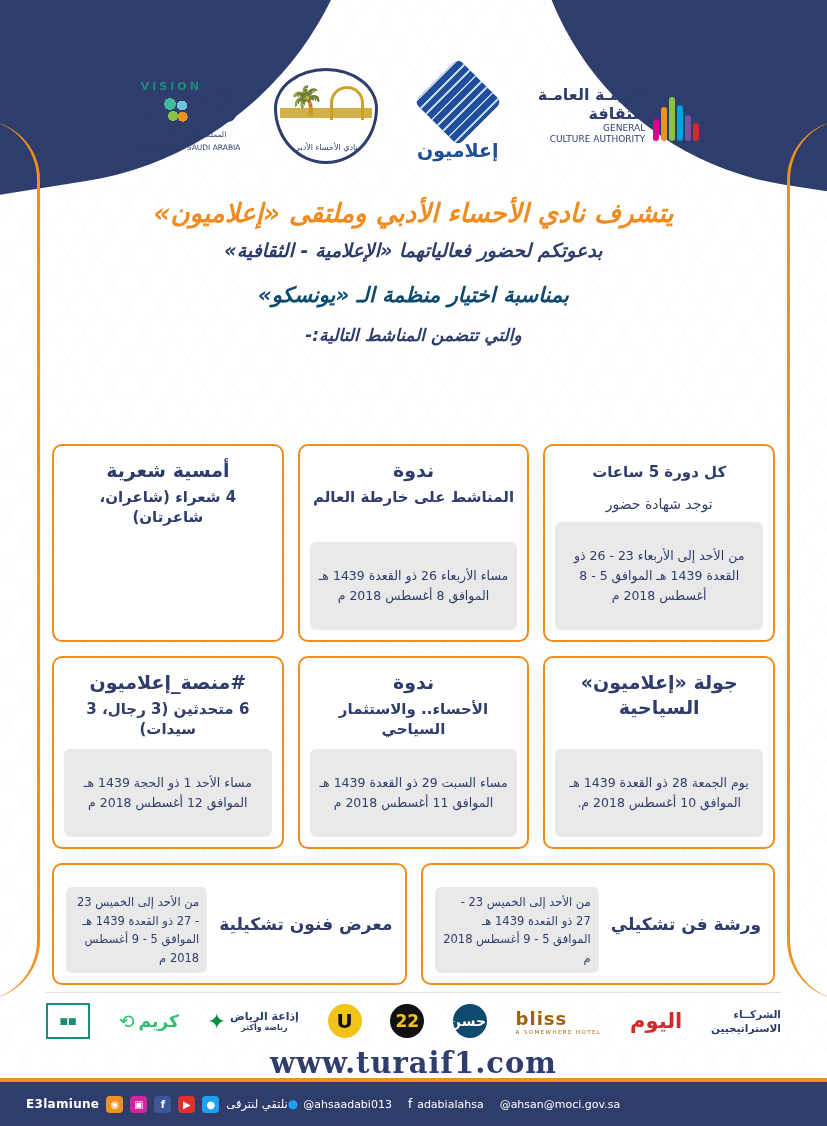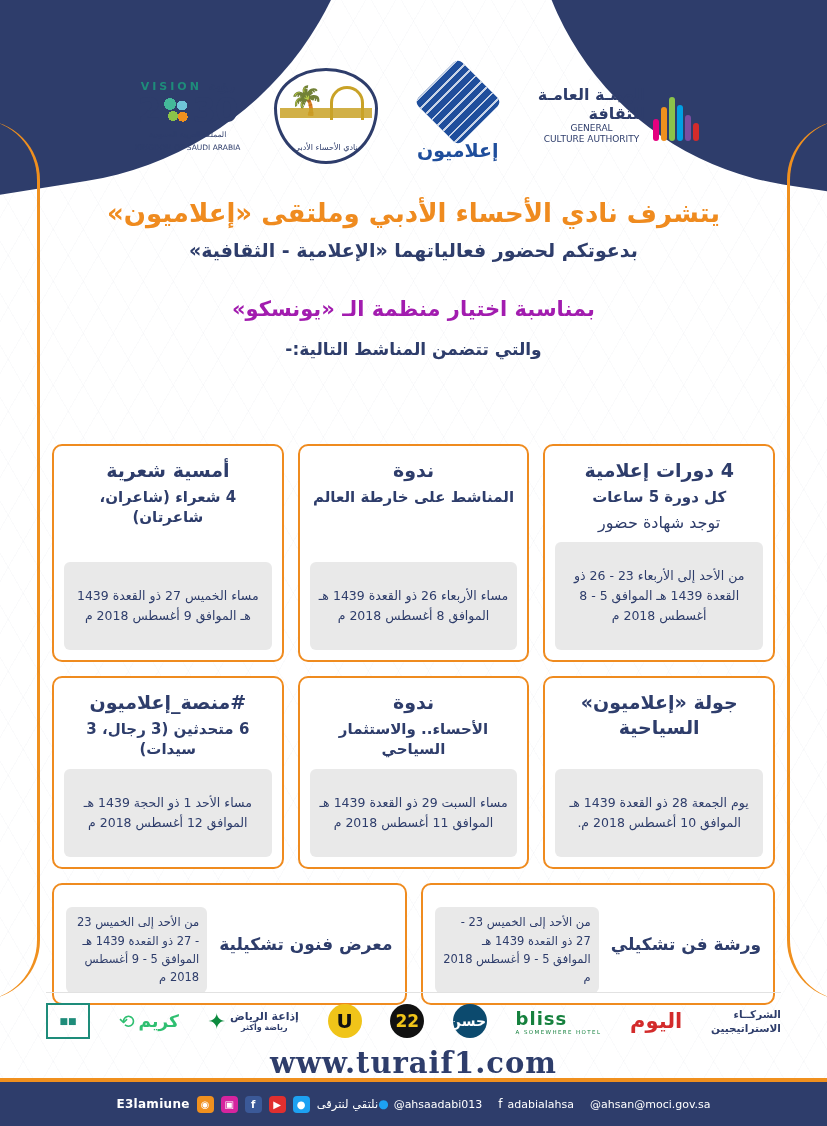--- a/index.html
+++ b/index.html
@@ -127,27 +127,27 @@
     content:""; position:absolute; inset:0;
     background: repeating-linear-gradient(90deg, #ffffff 0 2px, transparent 2px 8px);
     opacity:.75;
   }
   .elam-txt { text-align:center; font-size:19px; color:#1f4e9c; font-weight:bold; margin-top:6px; }
 
   .logo-gca { display:flex; align-items:center; gap:8px; direction:rtl;}
   .gca-mark { width:46px; height:50px; position:relative; }
   .gca-mark span { position:absolute; bottom:0; width:6px; border-radius:3px; }
   .gca-txt-ar { font-size:16px; font-weight:bold; color:#2e3d6b; line-height:1.15; text-align:right;}
-  .gca-txt-en { font-size:9px; color:#2e3d6b; line-height:1.25; text-align:center; direction:ltr;}
-
-  
-  .headings { position:absolute; top: 196px; left:0; right:0; text-align:center; }
+  .gca-txt-en { font-size:9px; color:#2e3d6b; line-height:1.25; text-align:right; direction:ltr;}
+
+  
+  .headings { position:absolute; top: 196px; left:0; right:0; text-align:center;font-style:italic; }
   .h-orange { color:#ef8b1f; font-size:26px; font-weight:bold; line-height:1.35; }
   .h-blue { color:#2e3d6b; font-size:19px; font-weight:bold; margin-top:8px; }
-  .h-blue2 { color:#a21caf; font-size:21px; font-weight:bold; margin-top:36px; }
+  .h-blue2 { color:#0c4a6e; font-size:21px; font-weight:bold; margin-top:22px; }
   .h-orange-big { color:#ef8b1f; font-size:29px; font-weight:bold; margin-top:10px;}
   .h-sub { color:#2e3d6b; font-size:17px; font-weight:bold; margin-top:18px;}
 
   
   .grid {
     position:absolute; top: 444px; left: 52px; right: 52px;
     display:flex; flex-direction:column; gap:14px;
   }
   .row { display:flex; gap:14px; justify-content:space-between; }
   .card {
@@ -155,21 +155,21 @@
     border: 2px solid #ef8b1f;
     border-radius: 10px;
     background:#fff;
     padding: 12px 10px 10px;
     text-align:center;
     display:flex; flex-direction:column; justify-content:space-between;
     min-height: 182px;
   }
   .card-title { color:#2e3d6b; font-size:19px; font-weight:bold; line-height:1.3; }
   .card-sub { color:#2e3d6b; font-size:15px; font-weight:bold; line-height:1.35; margin-top:4px;}
-  .card-note { color:#2e3d6b; font-size:16px; margin-top:6px; }
+  .card-note { color:#2e3d6b; font-size:14px; margin-top:14px; }
   .card-date {
     background:#e9e9e9; border-radius:6px;
     color:#2e3d6b; font-size:12.5px; line-height:1.6;
     padding:24px 8px; margin-top:10px;
   }
 
   
   .row-wide { display:flex; gap:14px; }
   .card-wide {
     flex:1 1 0;
@@ -189,37 +189,37 @@
     display:flex; align-items:center; justify-content:space-between;
     direction:ltr;
     border-top:1px solid #e2e2e2;
     padding-top:8px;
   }
   .p-item { display:flex; align-items:center; justify-content:center; height:40px; }
   .p-label { text-align:right; direction:rtl; color:#2e3d6b; font-size:10.5px; font-weight:bold; line-height:1.35;}
   .p-careem { color:#2fbf71; font-size:17px; font-weight:bold; }
   .p-riyadh { color:#2e3d6b; font-size:11px; font-weight:bold; text-align:center; line-height:1.2;}
   .p-circ { width:34px; height:34px; border-radius:50%; display:flex; align-items:center; justify-content:center; font-weight:bold;}
-  .p-bliss { color:#15803d; font-size:18px; font-weight:bold; letter-spacing:1px;}
+  .p-bliss { color:#a16207; font-size:18px; font-weight:bold; letter-spacing:1px;}
   .p-bliss small { display:block; font-size:5.5px; letter-spacing:1.4px; font-weight:normal;}
   .p-alyoum { color:#d32b2b; font-size:21px; font-weight:bold; }
 
   
   .url {
     position:absolute; left:0; right:0; top: 1046px;
     text-align:center;
     font-family:"DejaVu Serif","Liberation Serif", serif;
     font-size:29px; font-weight:bold; color:#2e3d6b; letter-spacing:1px;
     direction:ltr;
   }
 
   
   .footer {
     position:absolute; left:0; right:0; bottom:0; height:44px;
-    display:flex; align-items:center; justify-content:center;
+    display:flex; align-items:center; justify-content:flex-start;
     padding: 0 26px; color:#fff; direction:ltr;
   }
   .f-left { display:flex; align-items:center; gap:7px; }
   .f-brand { font-size:12px; font-weight:bold; letter-spacing:.3px;}
   .f-ic {
     width:17px; height:17px; border-radius:4px;
     display:flex; align-items:center; justify-content:center;
     font-size:10px; color:#fff; font-weight:bold;
   }
   .f-right { display:flex; align-items:center; gap:16px; font-size:11px;}
@@ -294,39 +294,37 @@
     <div class="h-blue">بدعوتكم لحضور فعالياتهما «الإعلامية - الثقافية»</div>
     <div class="h-blue2">بمناسبة اختيار منظمة الـ «يونسكو»</div>
     <div class="h-sub">والتي تتضمن المناشط التالية:-</div>
   </div>
 
   <div class="grid">
 
     <div class="row">
       <div class="card">
         <div>
-          <div class="card-title">4 دورات إعلامية</div>
           <div class="card-sub">كل دورة 5 ساعات</div>
           <div class="card-note">توجد شهادة حضور</div>
         </div>
         <div class="card-date">من الأحد إلى الأربعاء 23 - 26 ذو القعدة 1439 هـ الموافق 5 - 8 أغسطس 2018 م</div>
       </div>
       <div class="card">
         <div>
           <div class="card-title">ندوة</div>
           <div class="card-sub">المناشط على خارطة العالم</div>
         </div>
         <div class="card-date">مساء الأربعاء 26 ذو القعدة 1439 هـ الموافق 8 أغسطس 2018 م</div>
       </div>
       <div class="card">
         <div>
           <div class="card-title">أمسية شعرية</div>
           <div class="card-sub">4 شعراء (شاعران، شاعرتان)</div>
         </div>
-        <div class="card-date">مساء الخميس 27 ذو القعدة 1439 هـ الموافق 9 أغسطس 2018 م</div>
       </div>
     </div>
 
     <div class="row">
       <div class="card">
         <div>
           <div class="card-title">جولة «إعلاميون» السياحية</div>
           <div class="card-sub"></div>
         </div>
         <div class="card-date">يوم الجمعة 28 ذو القعدة 1439 هـ الموافق 10 أغسطس 2018 م.</div>

